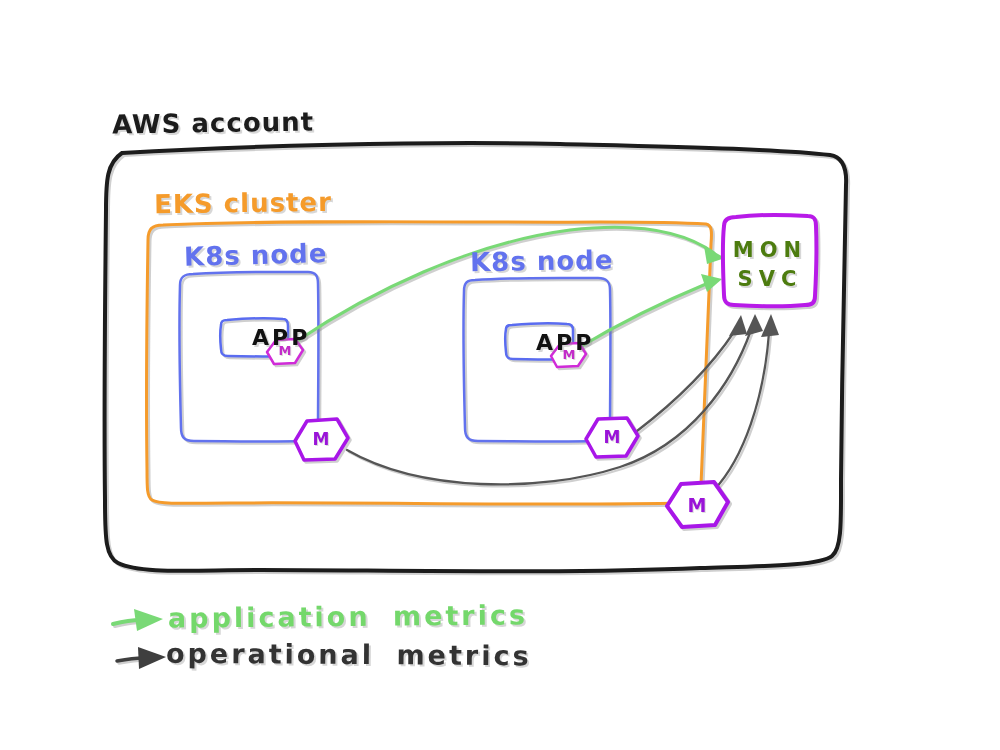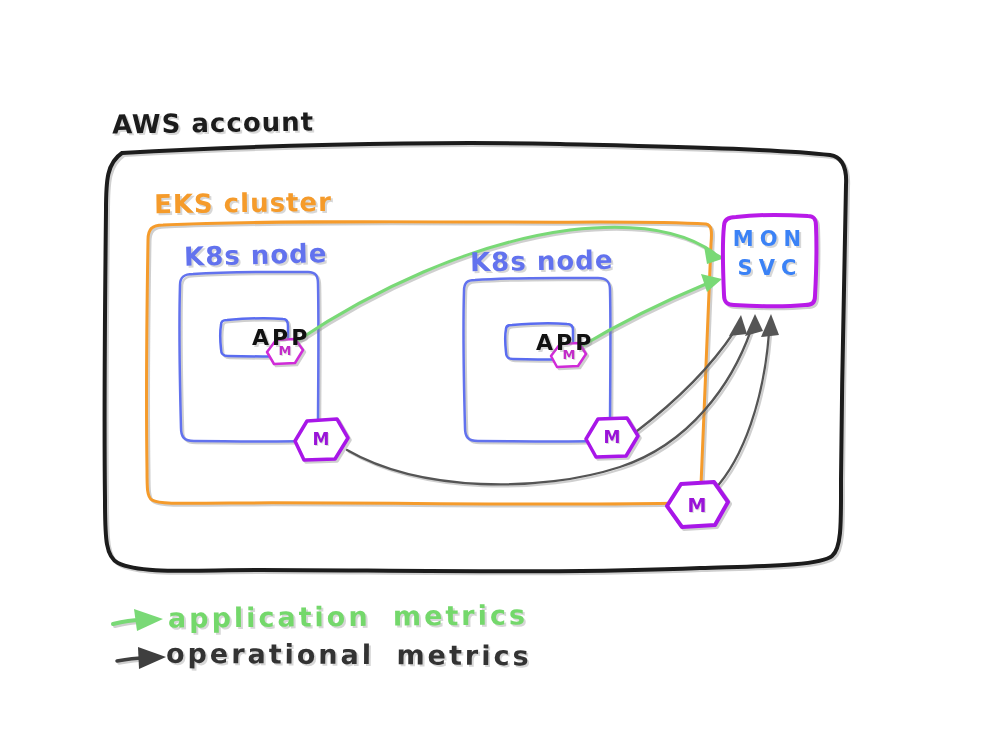--- a/index.html
+++ b/index.html
@@ -10,21 +10,21 @@
   .lbl{position:absolute;font-weight:bold;white-space:nowrap;
        text-shadow:2px 2px 0 rgba(140,140,140,0.35);}
   .lbl-aws{left:112px;top:108px;font-size:26px;color:#1c1c1c;transform:rotate(-0.8deg);letter-spacing:1px;}
   .lbl-eks{left:154px;top:188px;font-size:26px;color:#f59b2b;transform:rotate(-0.8deg);letter-spacing:1px;}
   .lbl-node{font-size:26px;color:#6272ee;letter-spacing:1px;}
   .lbl-node1{left:184px;top:240px;transform:rotate(-1.5deg);}
   .lbl-node2{left:470px;top:246px;transform:rotate(-1deg);}
   .lbl-app{font-size:22px;color:#111;letter-spacing:3px;margin-left:24px;}
   .lbl-app1{left:228px;top:325px;}
   .lbl-app2{left:512px;top:330px;}
-  .lbl-mon{left:724px;top:225px;width:92px;text-align:center;font-size:21px;color:#3b82f6;
+  .lbl-mon{left:724px;top:236px;width:92px;text-align:center;font-size:21px;color:#4d7c0f;
            letter-spacing:6px;line-height:29px;white-space:normal;}
   .badge-letter{position:absolute;text-align:center;font-weight:bold;text-shadow:1px 1px 0 rgba(140,140,140,0.3);}
   .badge-small{font-size:13px;color:#c32cc9;width:28px;}
   .badge-large{font-size:17px;color:#9a14d8;width:42px;}
   .badge-m1{left:271px;top:343px;}
   .badge-m2{left:555px;top:347px;}
   .badge-M1{left:300px;top:429px;}
   .badge-M2{left:591px;top:427px;}
   .badge-M3{left:676px;top:494px;font-size:19px;}
   .lbl-legend{font-size:27px;letter-spacing:3px;word-spacing:10px;}

